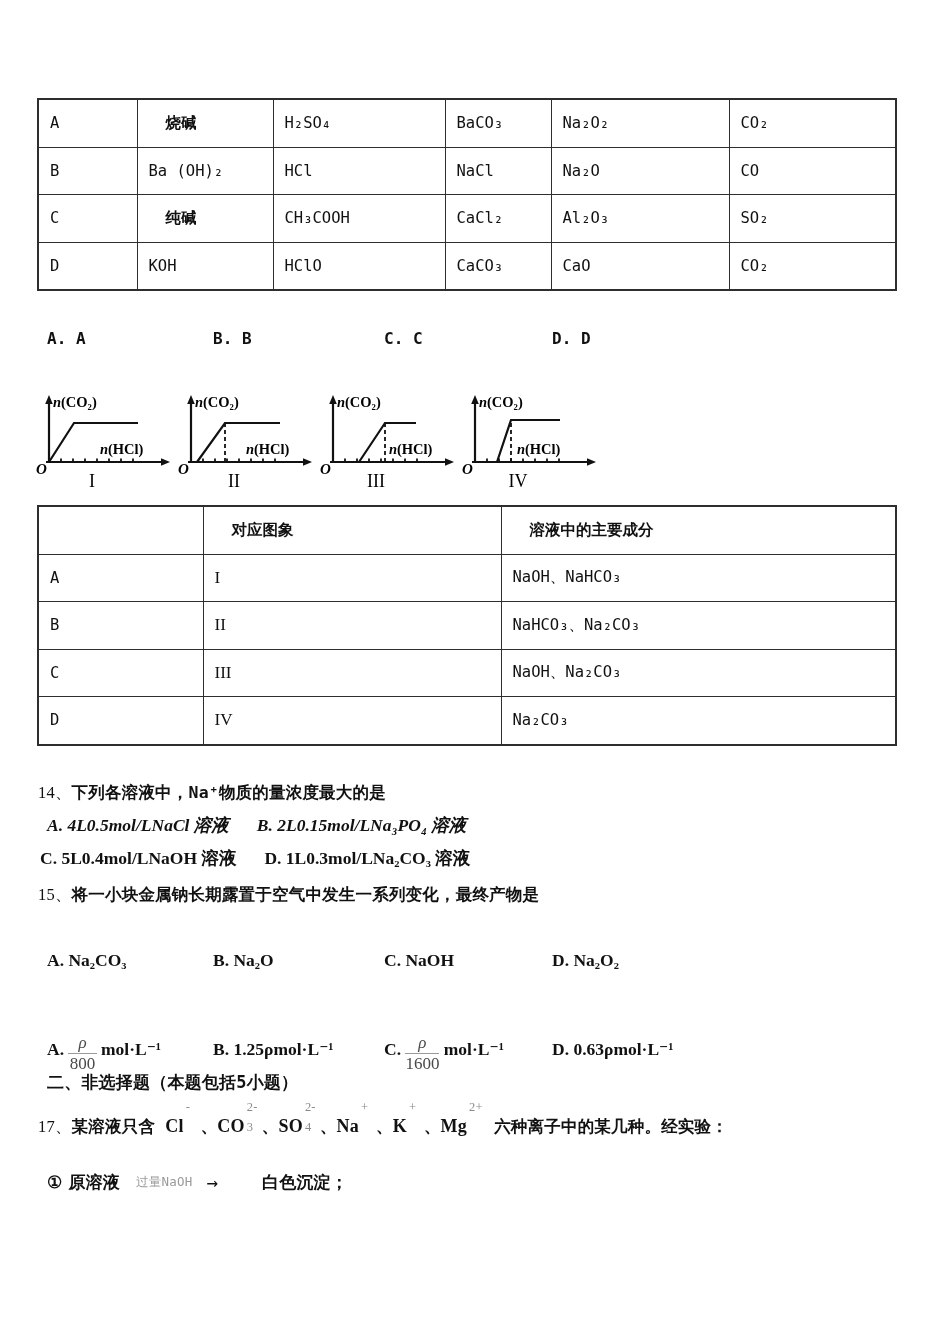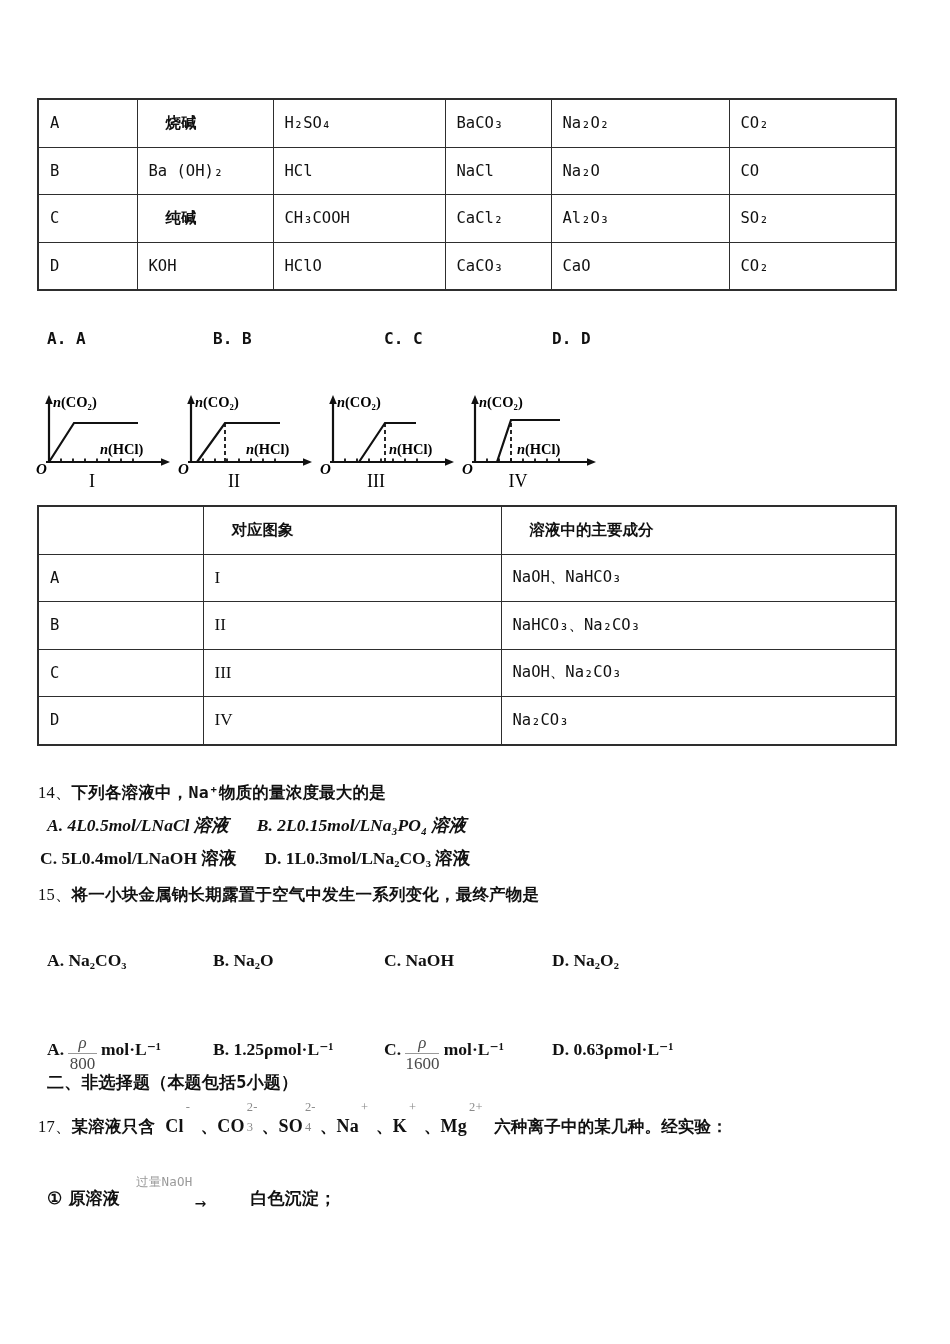--- a/index.html
+++ b/index.html
@@ -29,21 +29,21 @@
         font-family:"Liberation Serif","DejaVu Serif",serif;font-weight:400;color:#4a4a4a;}
   .frac .num{display:block;border-bottom:1.6px solid #9a9a9a;padding:0 10px 1px 10px;font-style:italic;font-size:17px;}
   .frac .den{display:block;font-size:17px;padding-top:1px;}
   
   .ion{display:inline-flex;align-items:flex-start;font-family:"Liberation Serif","DejaVu Serif",serif;font-weight:700;font-size:18px;}
   .iond{display:inline-flex;flex-direction:column;line-height:1;margin:-7px 1px 0 2px;min-width:14px;}
   .iond .isup{font-size:12.5px;color:#8a8a8a;font-weight:400;}
   .iond .isub{font-size:12.5px;color:#8a8a8a;font-weight:400;margin-top:7px;}
   .sep{font-weight:700;font-size:16.5px;}
   
-  .rxn{display:inline-flex;flex-direction:column;align-items:flex-end;vertical-align:bottom;}
+  .rxn{display:inline-flex;flex-direction:row;align-items:center;vertical-align:bottom;}
   .rxn .over{font-size:12.5px;color:#9a9a9a;font-weight:400;transform:translateX(-14px);
              font-family:"DejaVu Sans Mono","Liberation Sans",sans-serif;}
   .rxn .arw{font-size:19px;font-weight:400;line-height:16px;}
   svg text{font-family:"Liberation Serif","DejaVu Serif",serif;}
 </style>
 </head>
 <body>
 
 <div class="page">
 

